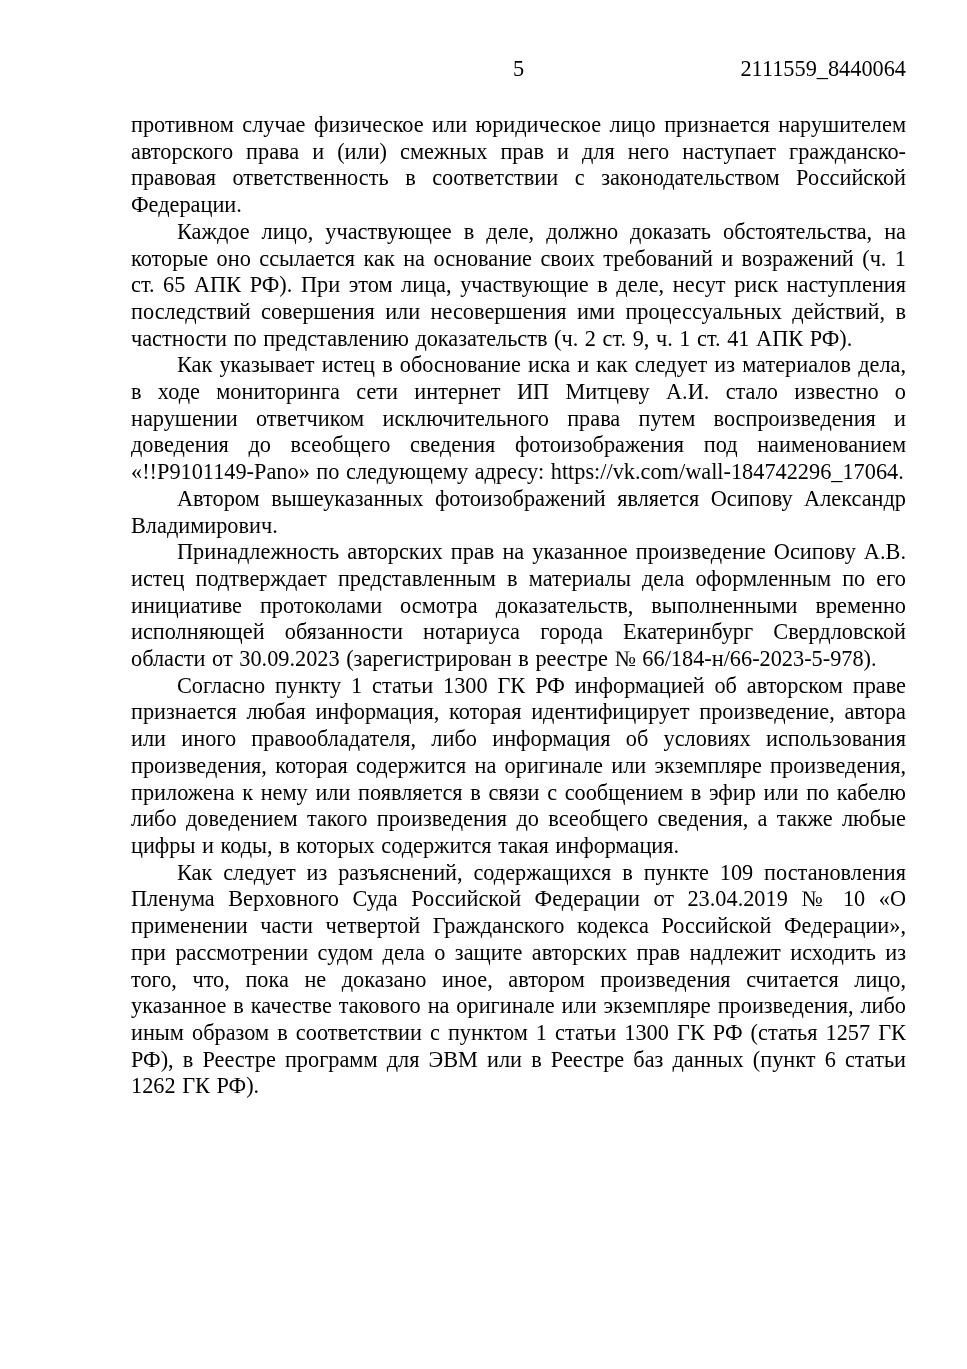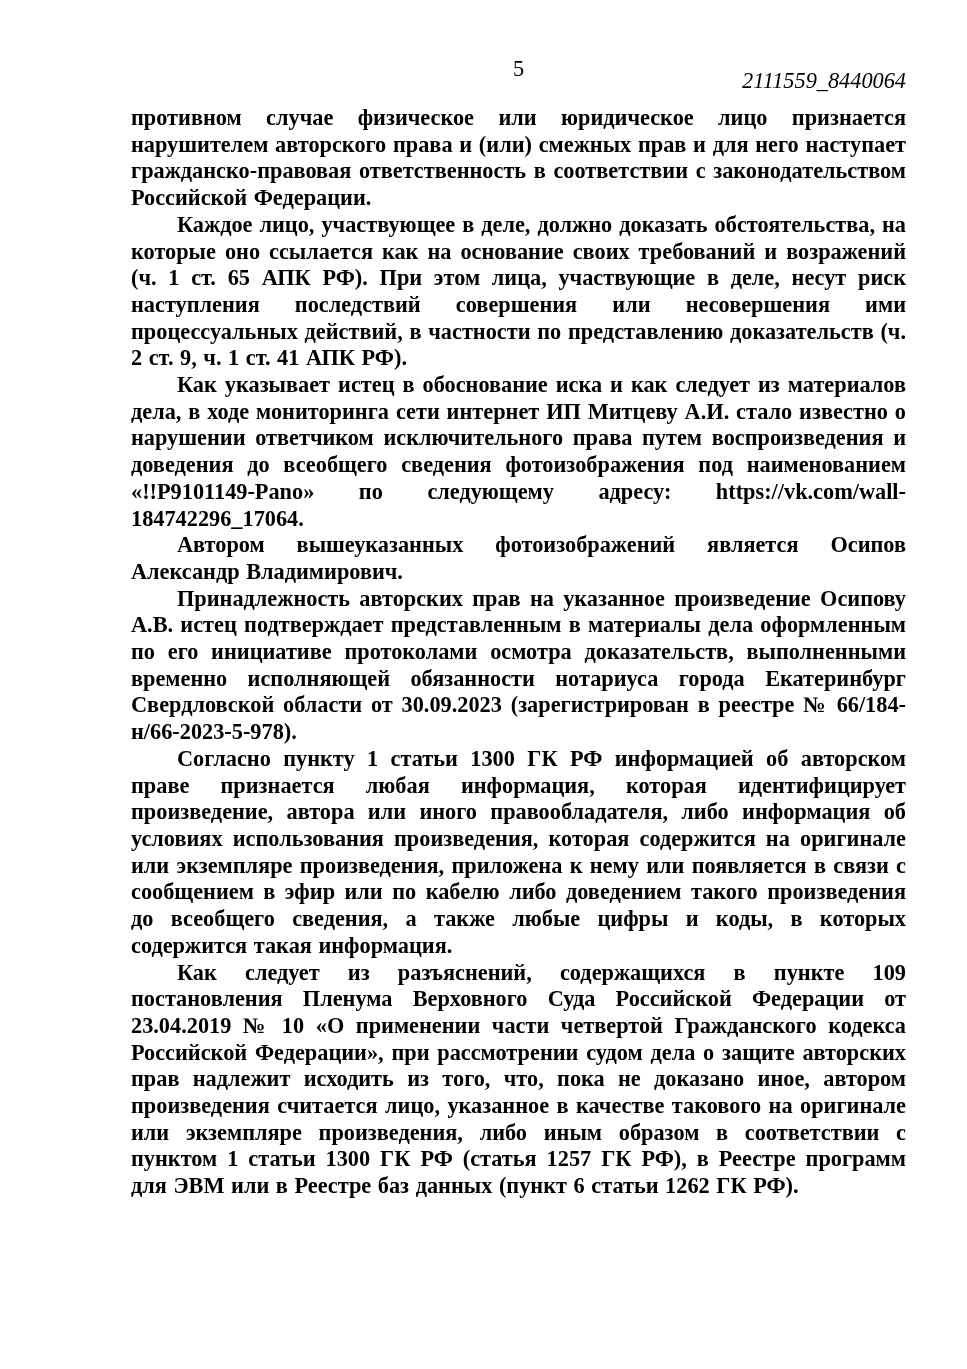--- a/index.html
+++ b/index.html
@@ -24,27 +24,25 @@
     position: relative;
     text-align: center;
     height: 27px;
   }
   .page-number {
     display: inline-block;
   }
   .doc-id {
     position: absolute;
     right: 0;
-    top: 12px;
+    top: 0;
     white-space: nowrap;
-    font-style: italic;
   }
   .doc-body {
-    margin-top: 22px;
-    font-weight: bold;
+    margin-top: 29px;
   }
   .doc-body p {
     margin: 0;
     text-align: justify;
     text-indent: 46px;
     word-spacing: 1px;
   }
   .doc-body p.continuation {
     text-indent: 0;
   }
@@ -55,18 +53,18 @@
 <div class="page">
   <div class="page-header">
     <span class="page-number">5</span>
     <span class="doc-id">2111559_8440064</span>
   </div>
 
   <div class="doc-body">
     <p class="continuation">противном случае физическое или юридическое лицо признается нарушителем авторского права и (или) смежных прав и для него наступает гражданско-правовая ответственность в соответствии с законодательством Российской Федерации.</p>
     <p>Каждое лицо, участвующее в деле, должно доказать обстоятельства, на которые оно ссылается как на основание своих требований и возражений (ч. 1 ст. 65 АПК РФ). При этом лица, участвующие в деле, несут риск наступления последствий совершения или несовершения ими процессуальных действий, в частности по представлению доказательств (ч. 2 ст. 9, ч. 1 ст. 41 АПК РФ).</p>
     <p>Как указывает истец в обоснование иска и как следует из материалов дела, в ходе мониторинга сети интернет ИП Митцеву А.И. стало известно о нарушении ответчиком исключительного права путем воспроизведения и доведения до всеобщего сведения фотоизображения под наименованием «!!P9101149-Pano» по следующему адресу: https://vk.com/wall-184742296_17064.</p>
-    <p>Автором вышеуказанных фотоизображений является Осипов Александр Владимирович.</p>
+    <p>Автором вышеуказанных фотоизображений является Осипову Александр Владимирович.</p>
     <p>Принадлежность авторских прав на указанное произведение Осипову А.В. истец подтверждает представленным в материалы дела оформленным по его инициативе протоколами осмотра доказательств, выполненными временно исполняющей обязанности нотариуса города Екатеринбург Свердловской области от 30.09.2023 (зарегистрирован в реестре № 66/184-н/66-2023-5-978).</p>
     <p>Согласно пункту 1 статьи 1300 ГК РФ информацией об авторском праве признается любая информация, которая идентифицирует произведение, автора или иного правообладателя, либо информация об условиях использования произведения, которая содержится на оригинале или экземпляре произведения, приложена к нему или появляется в связи с сообщением в эфир или по кабелю либо доведением такого произведения до всеобщего сведения, а также любые цифры и коды, в которых содержится такая информация.</p>
     <p>Как следует из разъяснений, содержащихся в пункте 109 постановления Пленума Верховного Суда Российской Федерации от 23.04.2019 № 10 «О применении части четвертой Гражданского кодекса Российской Федерации», при рассмотрении судом дела о защите авторских прав надлежит исходить из того, что, пока не доказано иное, автором произведения считается лицо, указанное в качестве такового на оригинале или экземпляре произведения, либо иным образом в соответствии с пунктом 1 статьи 1300 ГК РФ (статья 1257 ГК РФ), в Реестре программ для ЭВМ или в Реестре баз данных (пункт 6 статьи 1262 ГК РФ).</p>
   </div>
 </div>
 
 </body></html>

